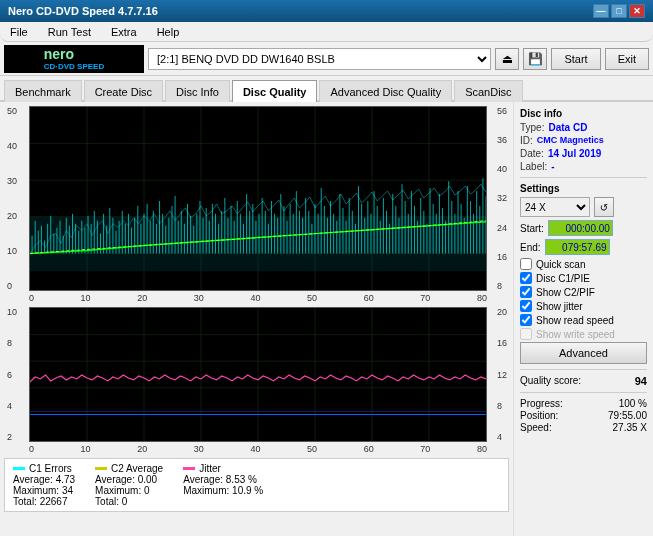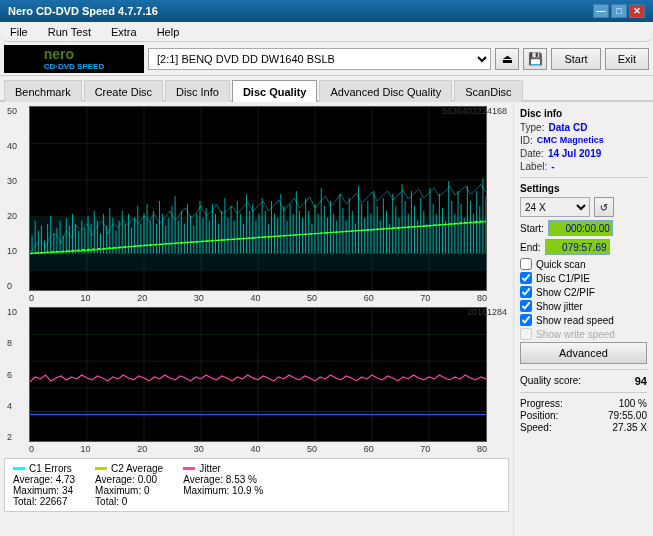--- a/index.html
+++ b/index.html
@@ -56,21 +56,21 @@
       height: 28px;
       background: #000;
       display: flex;
       align-items: center;
       justify-content: center;
       color: white;
       font-size: 11px;
       font-weight: bold;
       flex-shrink: 0;
     }
-    .logo-nero { color: #4d7c0f; font-size: 14px; font-weight: bold; }
+    .logo-nero { color: #86efac; font-size: 14px; font-weight: bold; }
     .logo-sub { color: #00aaff; font-size: 8px; }
     .drive-select {
       flex: 1;
       height: 22px;
       border: 1px solid #aaa;
       background: white;
       font-size: 11px;
       padding: 0 4px;
     }
     .toolbar-btn {
@@ -153,21 +153,21 @@
       justify-content: space-between;
       font-size: 9px;
       color: #333;
     }
     .y-axis-right {
       position: absolute;
       right: -20px;
       top: 0;
       height: 100%;
       display: flex;
-      flex-direction: row;
+      flex-direction: column;
       justify-content: space-between;
       font-size: 9px;
       color: #333;
     }
 
     
     .x-axis {
       display: flex;
       justify-content: space-between;
       padding: 0 2px;

